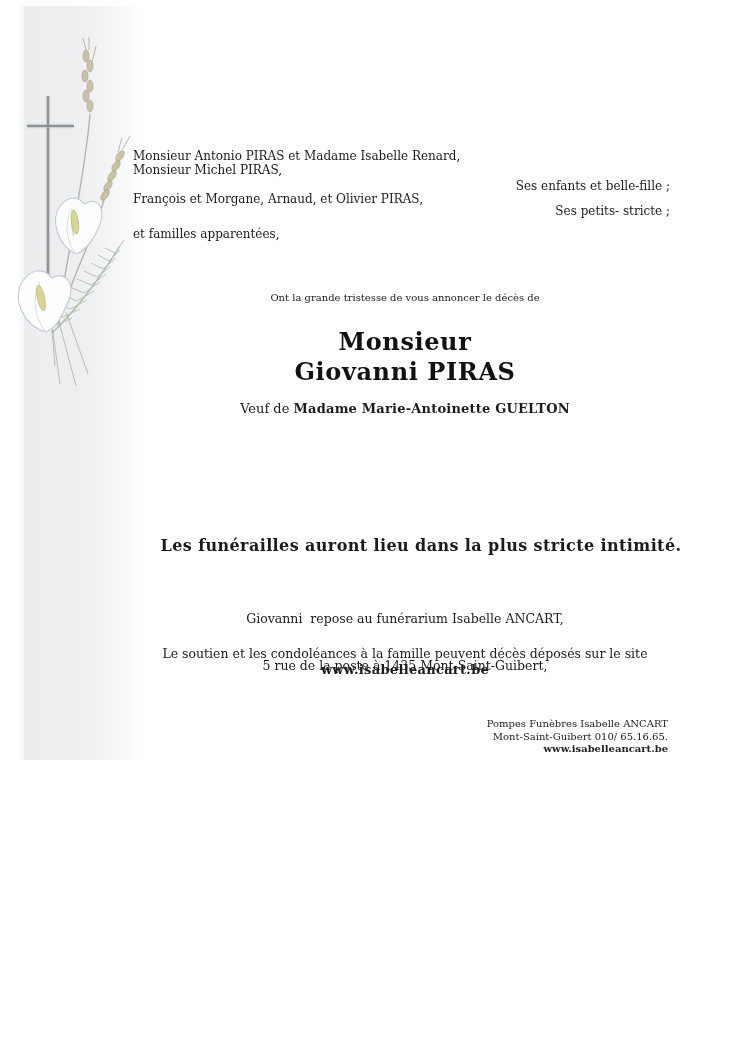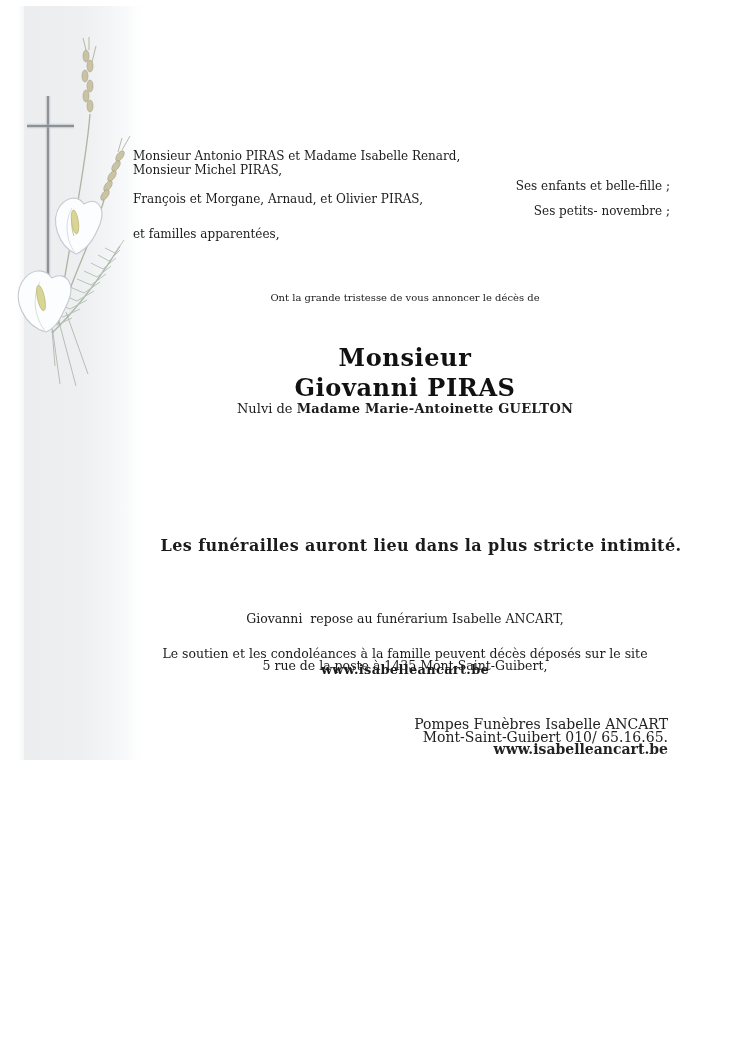--- a/index.html
+++ b/index.html
@@ -22,21 +22,21 @@
   .center{position:absolute;left:140px;width:530px;text-align:center;}
   .announce{font-size:10px;}
   .names{font-size:24px;font-weight:bold;line-height:30px;letter-spacing:.6px;color:#111;}
   .veuf{font-size:13px;}
   .veuf b{letter-spacing:.2px;}
   .dates{font-size:12.5px;line-height:15.5px;}
   .funeral{font-size:16px;font-weight:bold;letter-spacing:.4px;margin-left:16px;}
   .repose{font-size:12.5px;line-height:15.5px;white-space:pre-wrap;}
   .condol{font-size:12.5px;}
   .site{font-size:13px;font-weight:bold;letter-spacing:.3px;}
-  .footer{position:absolute;right:76px;top:718px;text-align:right;font-size:14px;line-height:12.5px;color:#222;}
+  .footer{position:absolute;right:76px;top:718px;text-align:right;font-size:10px;line-height:12.5px;color:#222;}
   .footer .fsite{font-weight:bold;}
 </style>
 </head>
 <body>
 
 <div class="page">
 
   <div class="band-soft"></div>
   <div class="band"></div>
 
@@ -110,30 +110,30 @@
       <path d="M46,296 C24,290 12,264 22,246 C30,233 44,231 52,242 C66,234 76,248 68,266 C61,282 56,292 46,296 Z" fill="#fcfdfe" stroke="#c4cad3" stroke-width="1.1"></path>
       <path d="M46,296 C34,282 32,260 40,246" fill="none" stroke="#d9dde3" stroke-width="1"></path>
       <ellipse cx="41" cy="262" rx="3.6" ry="13" fill="#d9d592" stroke="#b9b478" stroke-width="0.7" transform="rotate(-12 41 262)"></ellipse>
     </g>
   </svg>
 
   <div class="line lcol" style="top:149px">Monsieur Antonio PIRAS et Madame Isabelle Renard,</div>
   <div class="line lcol" style="top:163px">Monsieur Michel PIRAS,</div>
   <div class="line rcol" style="top:179px">Ses enfants et belle-fille ;</div>
   <div class="line lcol" style="top:192px">François et Morgane, Arnaud, et Olivier PIRAS,</div>
-  <div class="line rcol" style="top:204px">Ses petits- novembre ;</div>
+  <div class="line rcol" style="top:204px">Ses petits- stricte ;</div>
   <div class="line lcol" style="top:227px">et familles apparentées,</div>
 
   <div class="center announce" style="top:292px">Ont la grande tristesse de vous annoncer le décès de</div>
 
-  <div class="center names" style="top:343px">
+  <div class="center names" style="top:327px">
     <div>Monsieur</div>
     <div>Giovanni PIRAS</div>
   </div>
-  <div class="center veuf" style="top:401px"><span>Nulvi de </span><b>Madame Marie-Antoinette GUELTON</b></div>
+  <div class="center veuf" style="top:401px"><span>Veuf de </span><b>Madame Marie-Antoinette GUELTON</b></div>
 
 
   <div class="center funeral" style="top:536px">Les funérailles auront lieu dans la plus stricte intimité.</div>
 
   <div class="center repose" style="top:580px">
     <div>Giovanni  repose au funérarium Isabelle ANCART,</div>
     <div>5 rue de la poste à 1435 Mont-Saint-Guibert,</div>
   </div>
 
   <div class="center condol" style="top:646px">Le soutien et les condoléances à la famille peuvent décès déposés sur le site</div>

